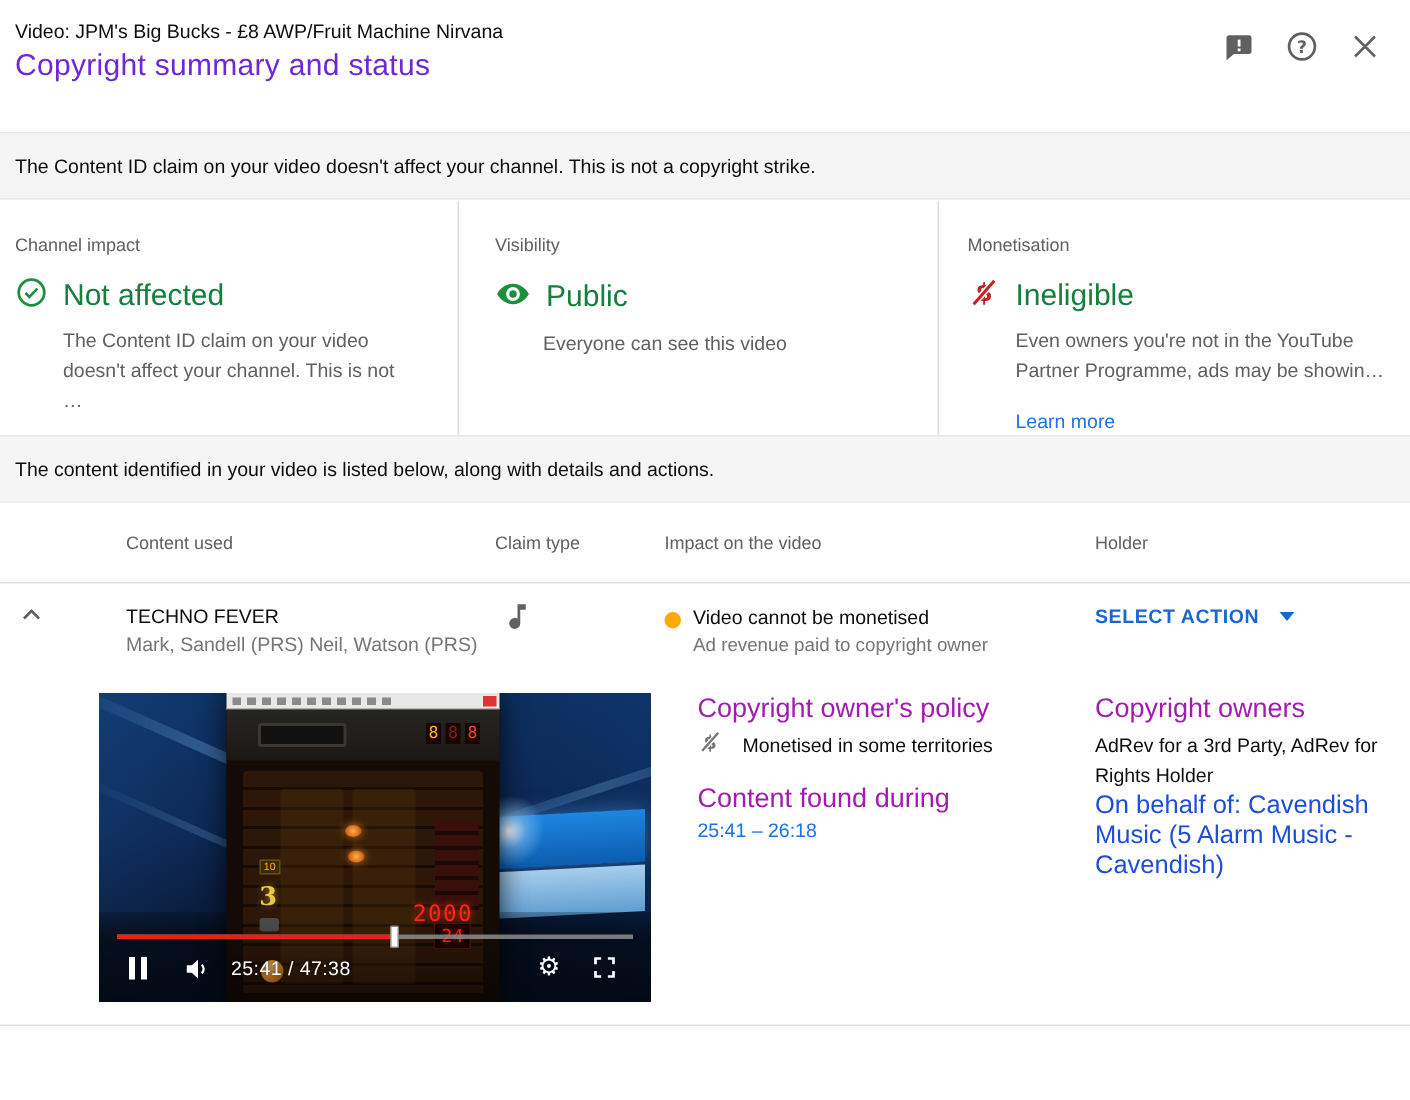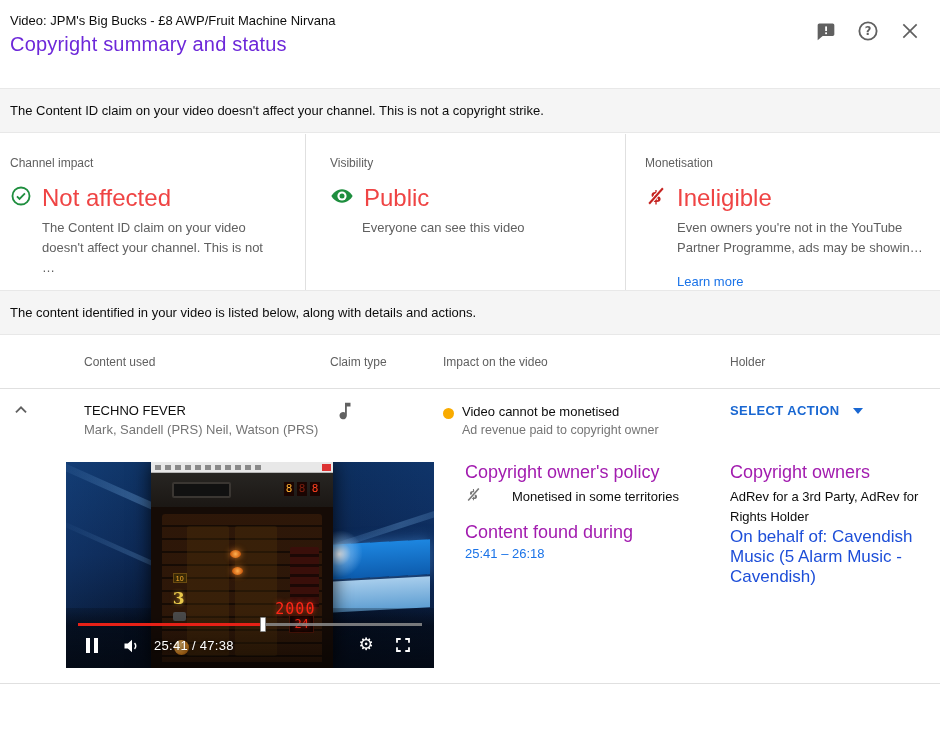--- a/index.html
+++ b/index.html
@@ -17,21 +17,21 @@
   .notice { left:0; width:940px; height:45px; background:#f5f5f5; border-top:1px solid #e8e8e8; border-bottom:1px solid #e8e8e8; display:flex; align-items:center; padding-left:10px; font-size:13px; color:#0d0d0d; }
   .notice1 { top:88px; }
   .notice2 { top:290px; }
 
   
   .cards { left:0; top:134px; width:940px; height:156px; }
   .vdiv { position:absolute; top:0; bottom:0; width:1px; background:#e0e0e0; }
   .card { position:absolute; top:0; height:100%; }
   .card-label { font-size:12px; color:#606060; margin-top:22px; }
   .card-main { display:flex; align-items:center; gap:10px; margin-top:14px; }
-  .card-status { font-size:24px; color:#ef4444; }
+  .card-status { font-size:20px; color:#15803d; }
   .card-desc { font-size:13px; color:#606060; line-height:20px; margin-top:6px; }
   .card-link { font-size:13px; color:#1a73e8; margin-top:16px; display:inline-block; cursor:pointer; }
   .indent { margin-left:32px; }
 
   
   .thead-label { font-size:12px; color:#606060; top:355px; }
   .thead-border { left:0; top:388px; width:940px; height:1px; background:#e0e0e0; }
 
   .row-chevron { left:10px; top:399px; width:24px; height:24px; cursor:pointer; }
   .row-title { left:84px; top:403px; font-size:13px; color:#0d0d0d; font-weight:500; }
@@ -41,21 +41,21 @@
   .impact-title { left:462px; top:404px; font-size:13px; color:#0d0d0d; }
   .impact-sub { left:462px; top:423px; font-size:12.5px; color:#757575; }
   .select-action { left:730px; top:403px; font-size:13px; font-weight:700; color:#1967d2; letter-spacing:.4px; cursor:pointer; display:flex; align-items:center; gap:14px; }
   .caret { width:0; height:0; border-left:5px solid transparent; border-right:5px solid transparent; border-top:6px solid #1967d2; }
 
   
   .d-label { font-size:18px; color:#a21caf; }
   .d-value { font-size:13px; color:#0d0d0d; line-height:20px; }
   .d-sub { font-size:17px; color:#1d4ed8; line-height:20px; }
   .d-link { font-size:13px; color:#1a73e8; cursor:pointer; }
-  .policy-row { left:465px; top:486px; display:flex; align-items:center; gap:30px; }
+  .policy-row { left:465px; top:486px; display:flex; align-items:center; gap:13px; }
 
   .bottom-divider { left:0; top:683px; width:940px; height:1px; background:#e0e0e0; }
 
   
   .player { left:66px; top:462px; width:368px; height:206px; background:#04070e; overflow:hidden; cursor:pointer; }
   .wallpaper { position:absolute; inset:0;
     background:
       linear-gradient(112deg, rgba(40,110,200,.28) 0%, rgba(10,30,70,0) 38%),
       linear-gradient(250deg, rgba(30,90,180,.22) 0%, rgba(10,30,70,0) 45%),
       linear-gradient(180deg, #0b2a55 0%, #0a2148 45%, #071631 72%, #050f22 100%);

